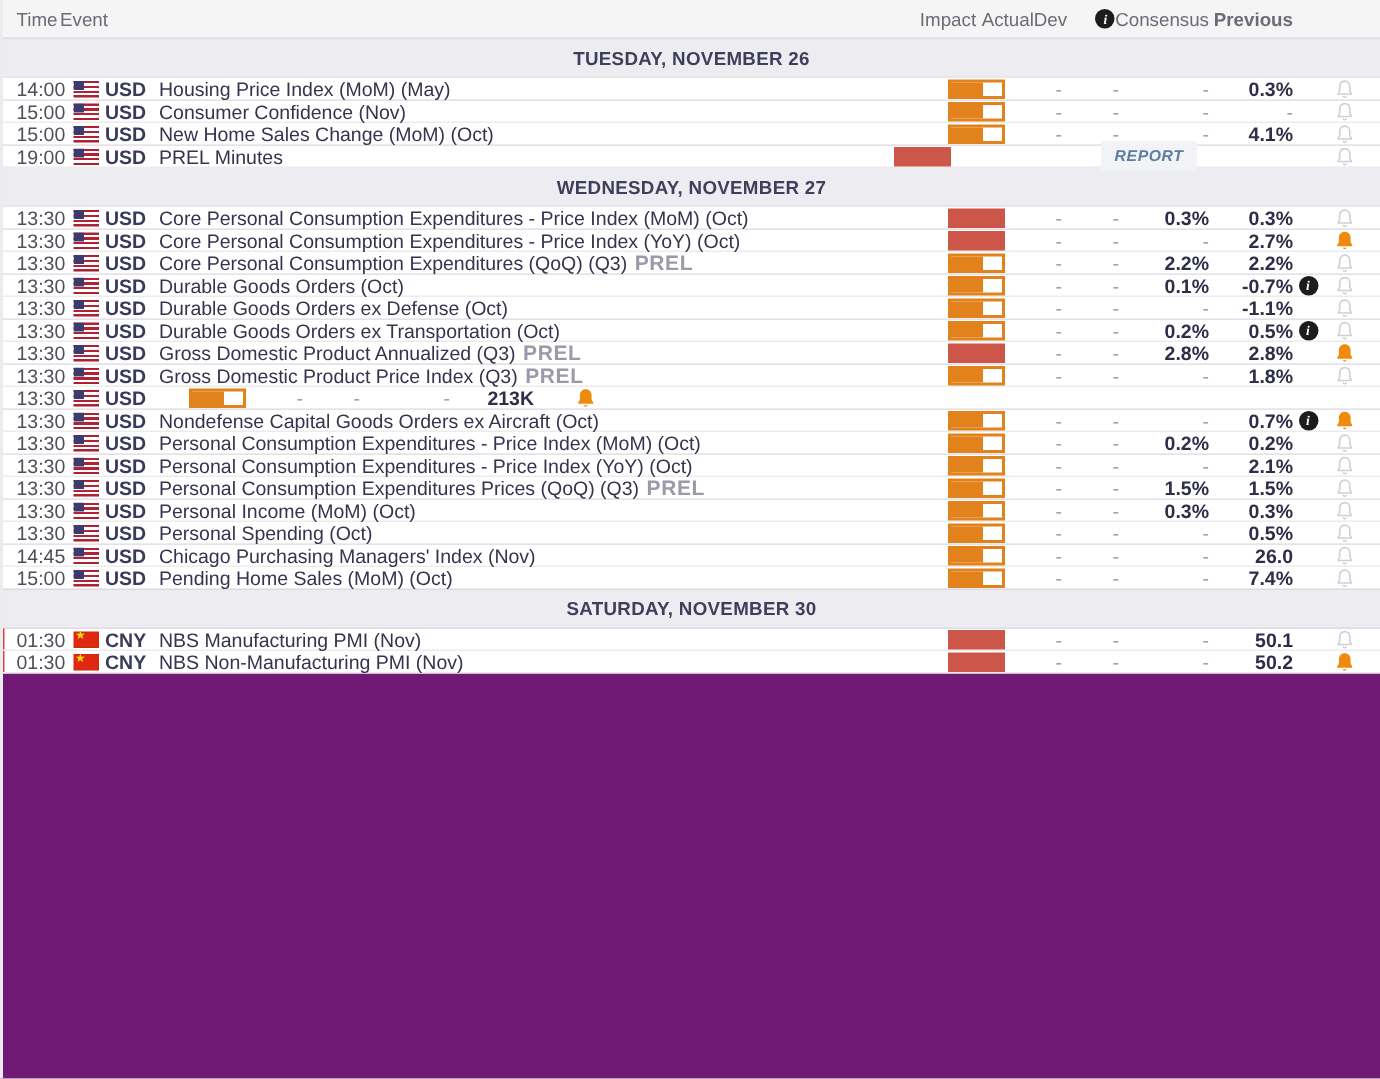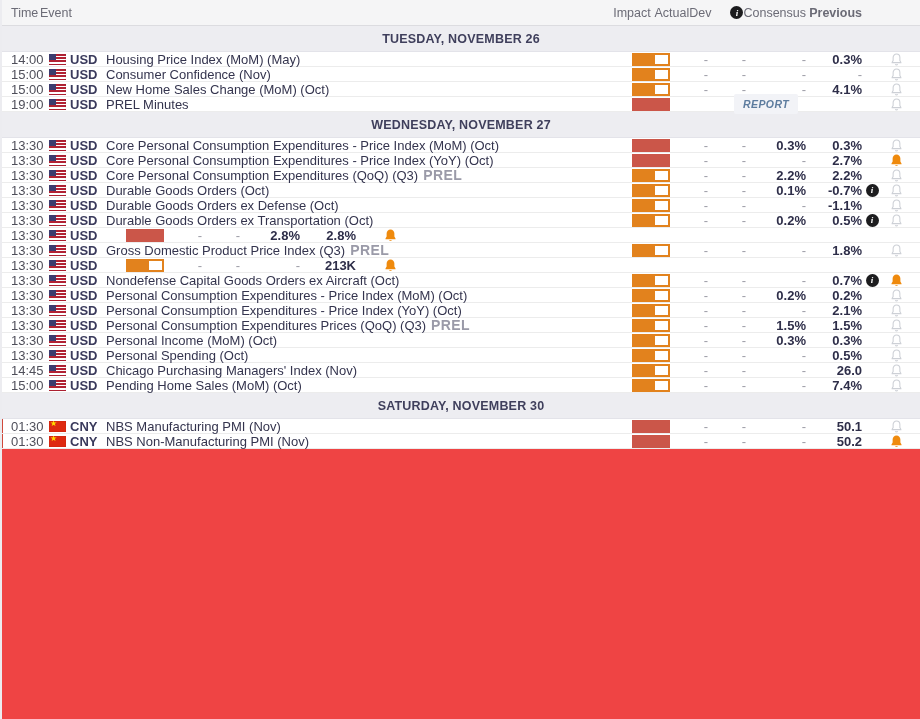--- a/index.html
+++ b/index.html
@@ -1,19 +1,19 @@
 <!DOCTYPE html>
 <html><head>
 <meta charset="utf-8">
 <style>
   html,body{margin:0;padding:0;background:#fff;}
   .cal{
     width:920px;height:719px;overflow:hidden;position:relative;
     font-family:"Liberation Sans",sans-serif;font-size:13px;color:#34344e;
-    border-left:2px solid #ececf0;box-sizing:border-box;background:#ef4444;
+    border-left:2px solid #ececf0;box-sizing:border-box;background:#701a75;
   }
   
   .head{
     display:flex;align-items:center;height:26px;background:#f5f5f6;
     color:#6b6b76;font-size:12.5px;border-bottom:1px solid #dcdce0;box-sizing:border-box;
   }
   .h-time{flex:0 0 29px;padding-left:9px;}
   .h-event{flex:1 1 auto;}
   .h-impact{flex:0 0 58px;padding-left:20px;box-sizing:border-box;}
   .h-actual{flex:0 0 38px;text-align:right;}
@@ -36,21 +36,21 @@
   .row.hl::before{content:"";position:absolute;left:-2px;top:0;bottom:0;width:3px;background:#d0493c;}
   .c-time{flex:0 0 38px;padding-left:9px;color:#4f4f5a;}
   .c-flag{flex:0 0 21px;display:flex;align-items:center;}
   .c-cur{flex:0 0 36px;font-weight:700;color:#3a3a5c;}
   .c-event{flex:1 1 auto;min-width:0;white-space:nowrap;overflow:hidden;color:#34344e;}
   .tag{color:#9a9aa8;font-size:14px;font-weight:700;letter-spacing:.4px;margin-left:5px;}
   .c-impact{flex:0 0 58px;padding-left:20px;box-sizing:border-box;}
   .c-actual,.c-dev{flex:0 0 38px;text-align:right;}
   .c-cons{flex:0 0 60px;text-align:right;font-weight:700;color:#2e2e49;}
   .c-prev{flex:0 0 56px;text-align:right;font-weight:700;color:#2e2e49;}
-  .c-report{flex:0 0 136px;display:flex;justify-content:flex-end;}
+  .c-report{flex:0 0 136px;display:flex;justify-content:flex-end;padding-left:36px;}
   .c-info{flex:0 0 18px;display:flex;justify-content:center;align-items:center;}
   .c-bell{flex:0 0 40px;display:flex;justify-content:flex-start;padding-left:9px;box-sizing:border-box;}
   .dash{color:#9c9ca6;font-weight:400;}
   
   .impact-bar{width:38px;height:13px;box-sizing:border-box;}
   .impact-bar.medium{border:2px solid #e2821d;background:linear-gradient(90deg,#e2821d 0 62%,#fff 62%);}
   .impact-bar.high{background:#cb5649;}
   
   .flag{width:17px;height:11px;display:inline-block;position:relative;overflow:hidden;box-shadow:0 0 0 .5px rgba(0,0,0,.08) inset;}
   .flag.us{background:repeating-linear-gradient(180deg,#b22234 0 1.6px,#ffffff 1.6px 3.2px);}
@@ -337,20 +337,21 @@
         </div>
       </div>
       <div class="row">
         <div class="c-time">13:30</div>
         <div class="c-flag">
           <span class="flag us">
             <span class="canton"></span>
           </span>
         </div>
         <div class="c-cur">USD</div>
+        <div class="c-event">Gross Domestic Product Annualized (Q3)<span class="tag">PREL</span></div>
         <div class="c-impact">
           <div class="impact-bar high"></div>
         </div>
         <div class="c-actual dash">-</div>
         <div class="c-dev dash">-</div>
         <div class="c-cons">2.8%</div>
         <div class="c-prev">2.8%</div>
         <div class="c-info"></div>
         <div class="c-bell">
           <svg class="bell-svg" width="15" height="15" viewBox="0 0 24 24">

